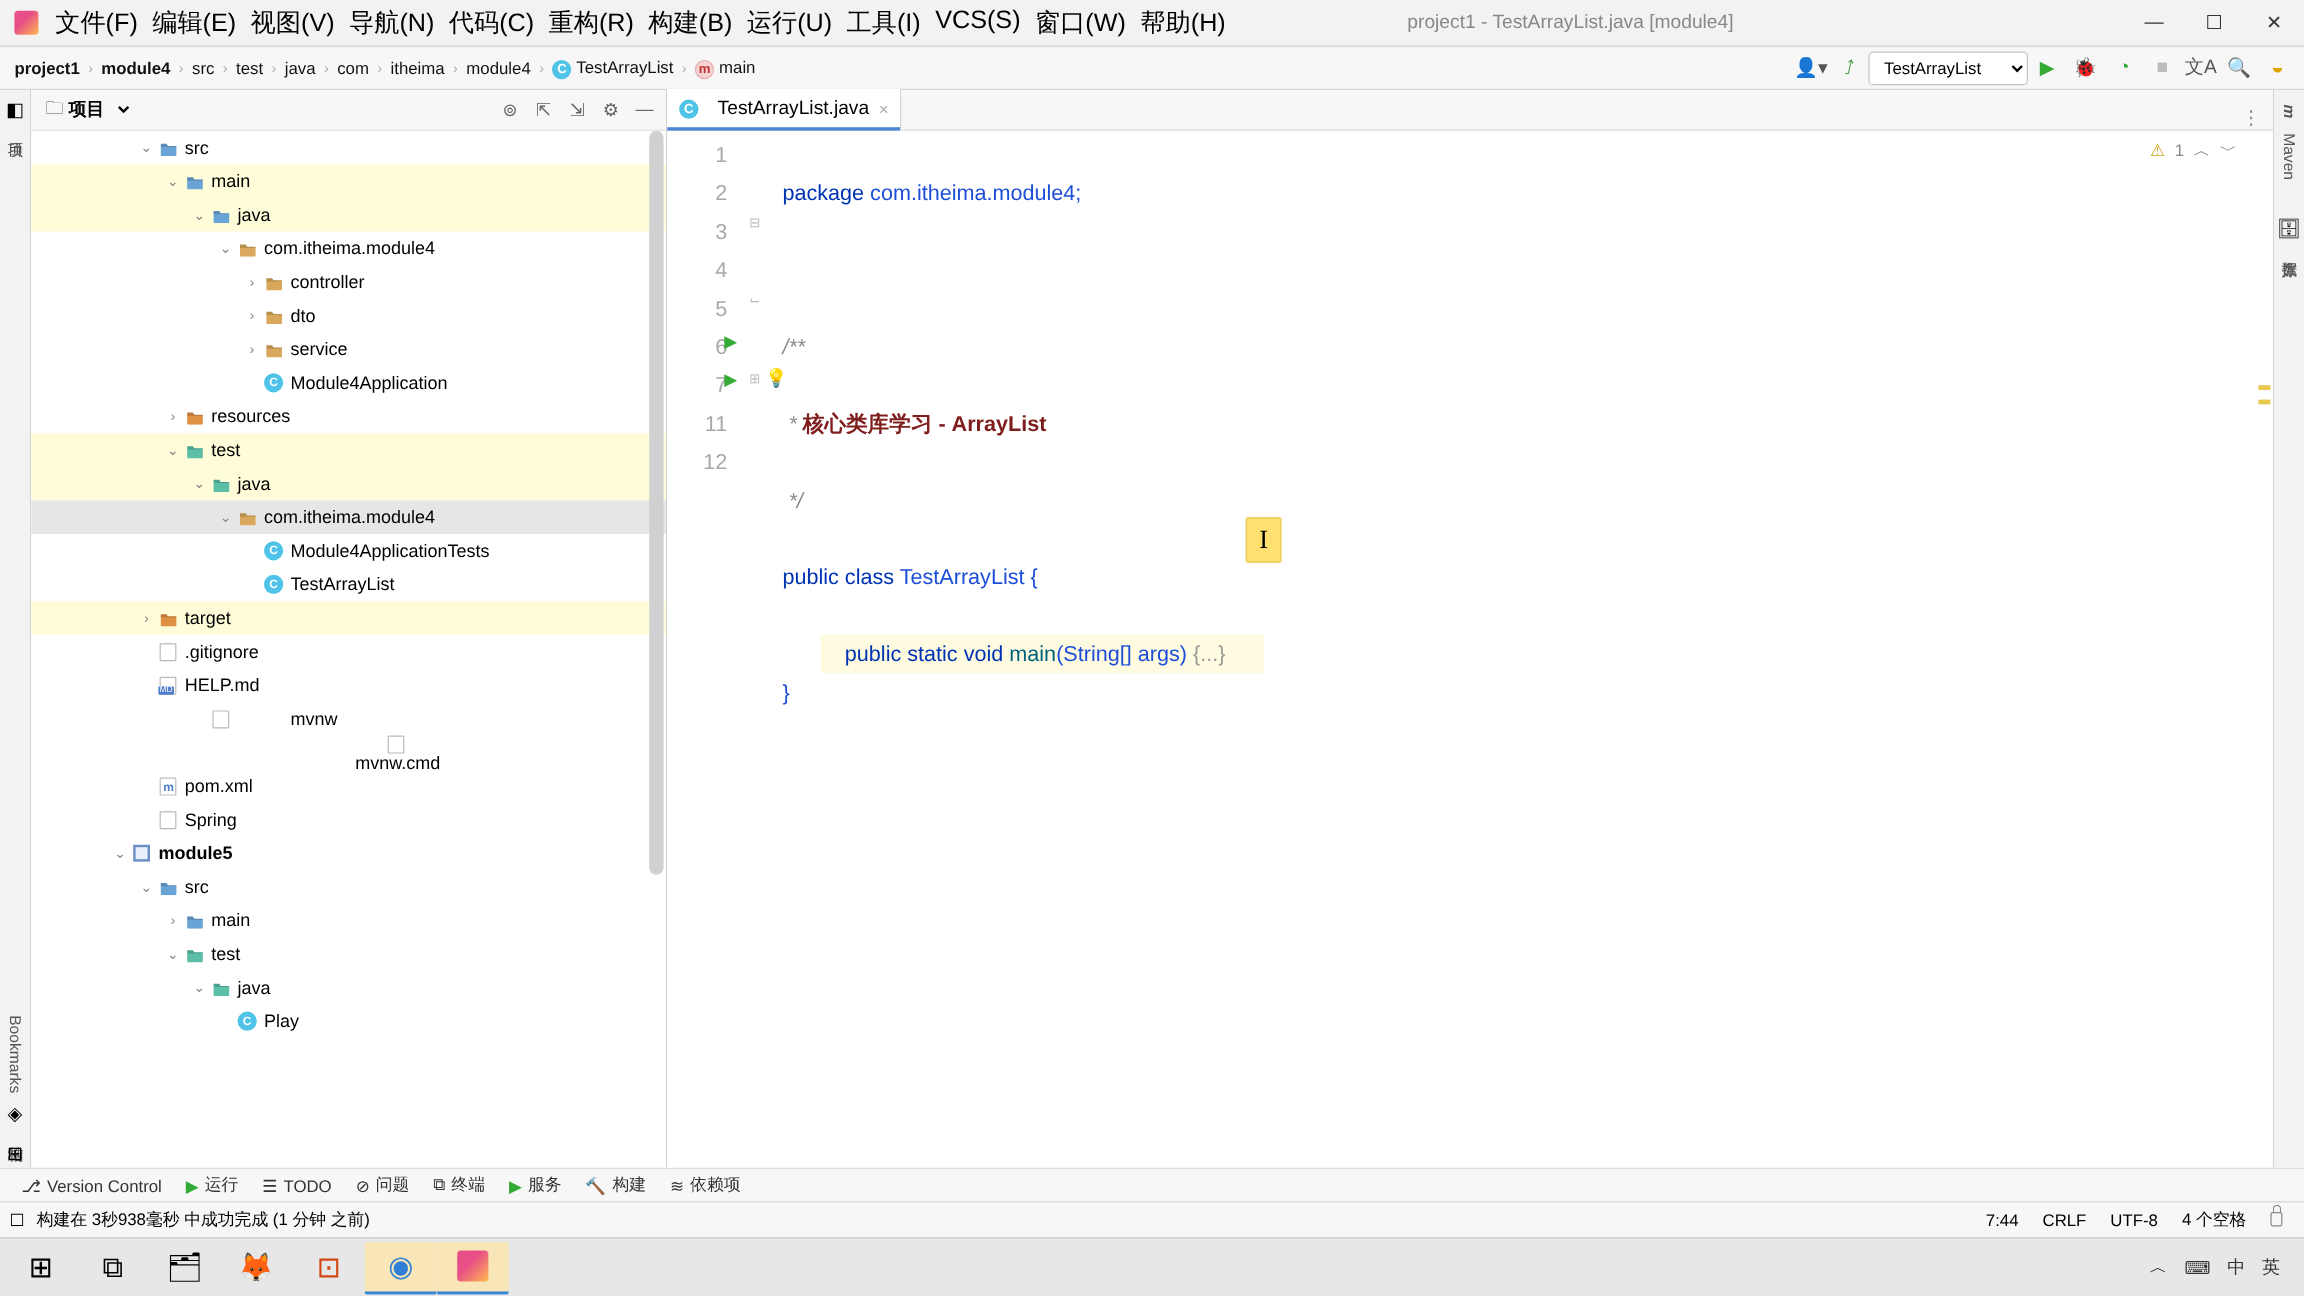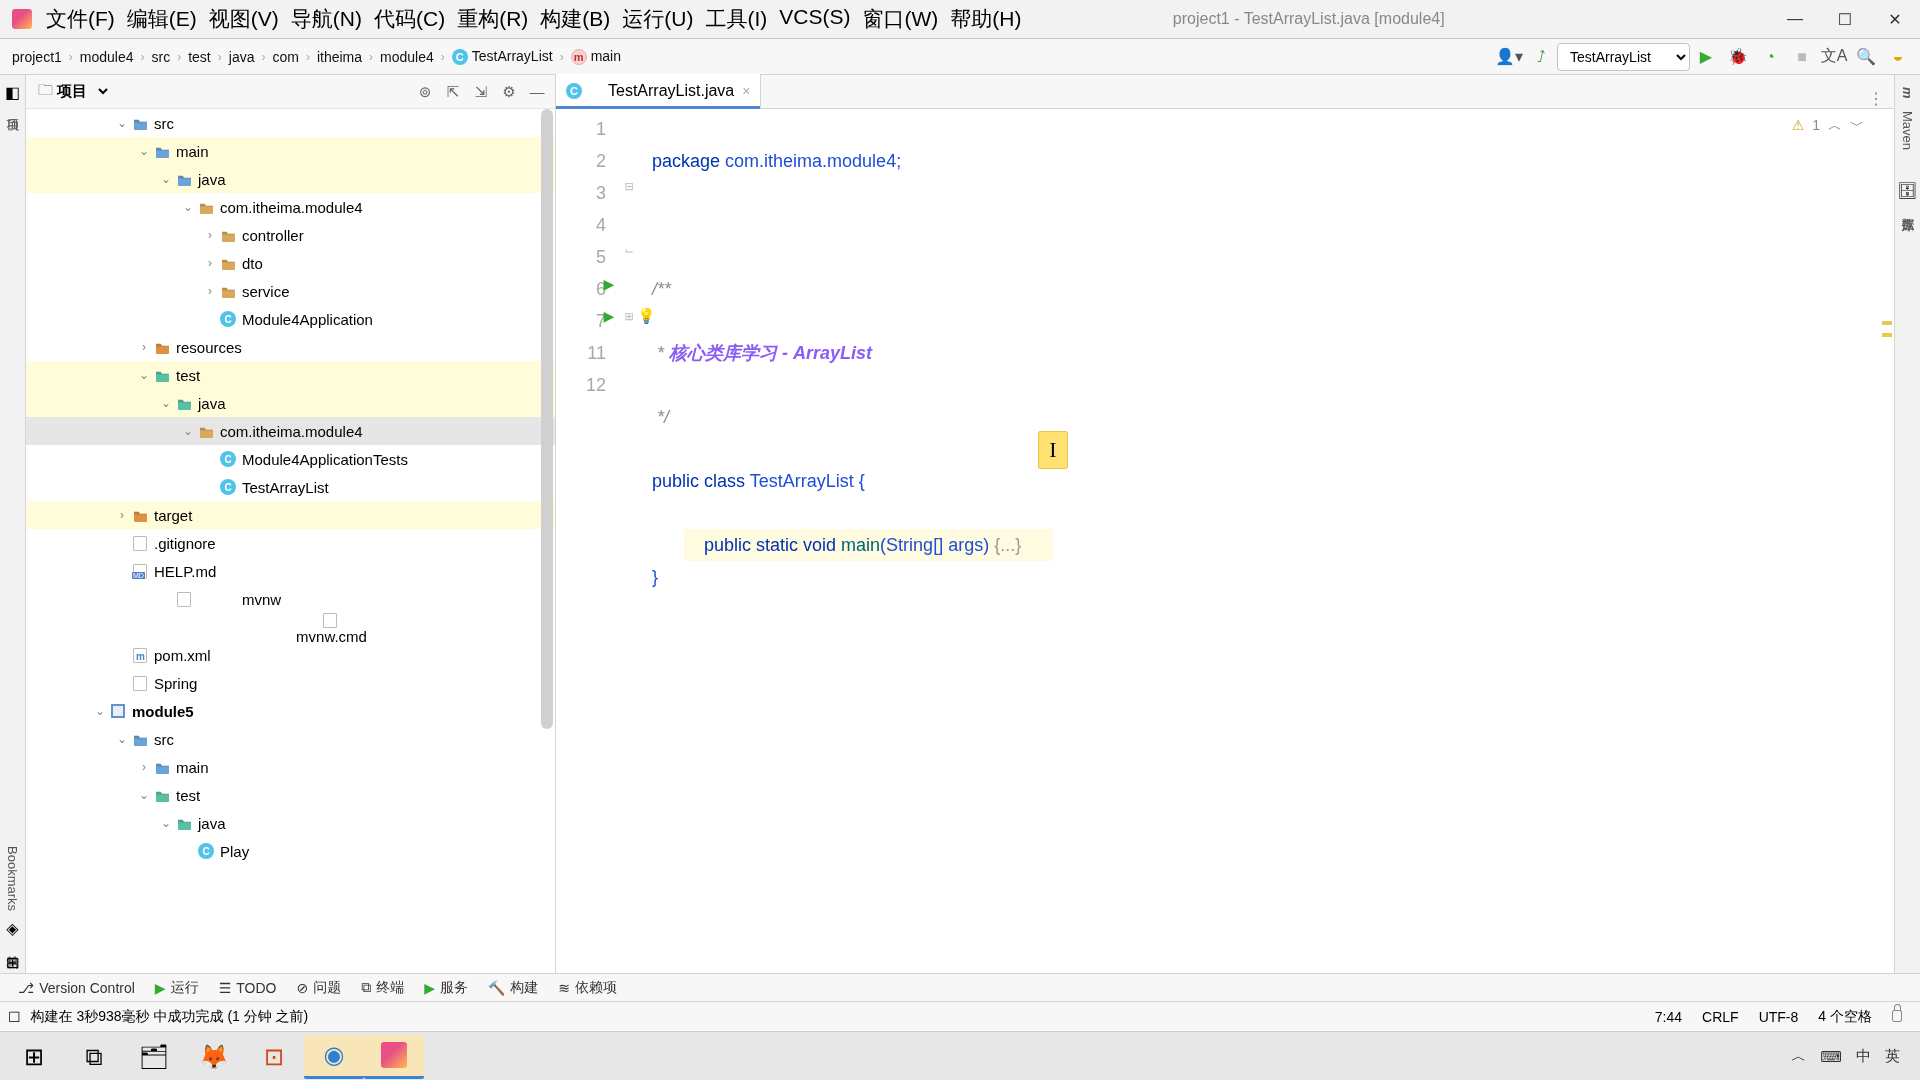--- a/index.html
+++ b/index.html
@@ -9,21 +9,21 @@
 #titlebar { height: 39px; background: #f2f2f2; display: flex; align-items: center; border-bottom: 1px solid #c9c9c9; }
 #titlebar .logo { width: 20px; height: 20px; margin: 0 8px 0 12px; background: linear-gradient(135deg, #e84f88 40%, #ffb84f 100%); border-radius: 3px; }
 #titlebar .menus { display: flex; }
 #titlebar .menu { padding: 3px 6px; font-size: 21px; cursor: default; }
 #titlebar .title { flex: 1; text-align: center; color: #888; font-size: 16px; padding-right: 180px; }
 #titlebar .winbtn { width: 50px; height: 38px; display: flex; align-items: center; justify-content: center; font-size: 16px; color: #333; }
 
 
 #navbar { height: 36px; display: flex; align-items: center; border-bottom: 1px solid #d4d4d4; background: #f7f7f7; padding: 0 6px; }
 .crumb { padding: 0 6px; font-size: 14px; color: #111; }
-.crumb.bold { font-weight: 400; }
+.crumb.bold { font-weight: 700; }
 .crumb-sep { color: #aaa; font-size: 12px; padding: 0 1px; }
 .crumb-ico { width: 16px; height: 16px; display: inline-flex; align-items: center; justify-content: center; border-radius: 50%; margin-right: 4px; font-size: 11px; font-weight: 700; }
 .crumb-ico.c { background: #4fc3e8; color: #fff; }
 .crumb-ico.m { background: #f8d2d2; color: #b33; border: 1px solid #e6b0b0; }
 #navbar .spacer { flex: 1; }
 #navbar .tool { width: 30px; height: 28px; display: flex; align-items: center; justify-content: center; margin: 0 1px; color: #555; }
 #navbar select { height: 28px; border: 1px solid #c4c4c4; border-radius: 4px; background: #fff; padding: 0 22px 0 8px; font-size: 14px; }
 #navbar .runbtn { color: #3a3; }
 #navbar .debugbtn { color: #0a8; }
 #navbar .stopbtn { color: #bbb; }
@@ -77,21 +77,21 @@
 #gutter { width: 64px; text-align: right; color: #a8a8a8; padding: 4px 14px 0 0; border-right: 0px solid #eee; }
 #gutter div { height: 32px; }
 #gutter-icons { width: 24px; position: relative; }
 .g-ico { position: absolute; width: 18px; height: 18px; display: flex; align-items: center; justify-content: center; }
 .g-run { color: #3a3; font-size: 14px; }
 .g-bulb { color: #e8a800; font-size: 15px; }
 .g-fold { color: #bbb; font-size: 11px; }
 #src { padding: 4px 0 0 8px; position: relative; white-space: pre; }
 .kw { color: #0033B3; }
 .cm { color: #8C8C8C; font-style: italic; }
-.cm-tag { color: #8b5cf6; font-style: italic; font-weight: 700; }
+.cm-tag { color: #7f1d1d; font-weight: 700; }
 .mn { color: #00627A; }
 .pl { color: #1d4ed8; }
 .cur-line { background: #fffbe0; display: inline-block; width: 100%; margin-left: 32px; }
 .cursor-hl { position: absolute; top: 322px; left: 394px; width: 30px; height: 38px; background: #ffe070; border: 1px solid #e5c84f; border-radius: 2px; display: flex; align-items: center; justify-content: center; }
 
 #insp { position: absolute; top: 4px; right: 30px; height: 24px; display: flex; align-items: center; gap: 8px; color: #888; font-size: 14px; }
 #insp .warn { color: #c9a317; }
 #marks { position: absolute; top: 0; right: 0; width: 14px; height: 100%; }
 #marks .m { position: absolute; right: 2px; width: 10px; height: 4px; }
 
@@ -435,21 +435,21 @@
           <span class="">Play</span>
         </div>
         <div class="scrollbar-v"></div>
       </div>
   </div>
 
   <div id="editor">
     <div id="tabs">
       <div class="tab active">
         <span class="crumb-ico c" style="width:16px;height:16px">C</span>
-        <span style="margin-left:22px">TestArrayList.java</span>
+        <span style="margin-left:12px">TestArrayList.java</span>
         <span class="close">×</span>
       </div>
       <div class="more">⋮</div>
     </div>
     <div id="code">
       <div id="gutter">
         <div>1</div>
           <div>2</div>
           <div>3</div>
           <div>4</div>

